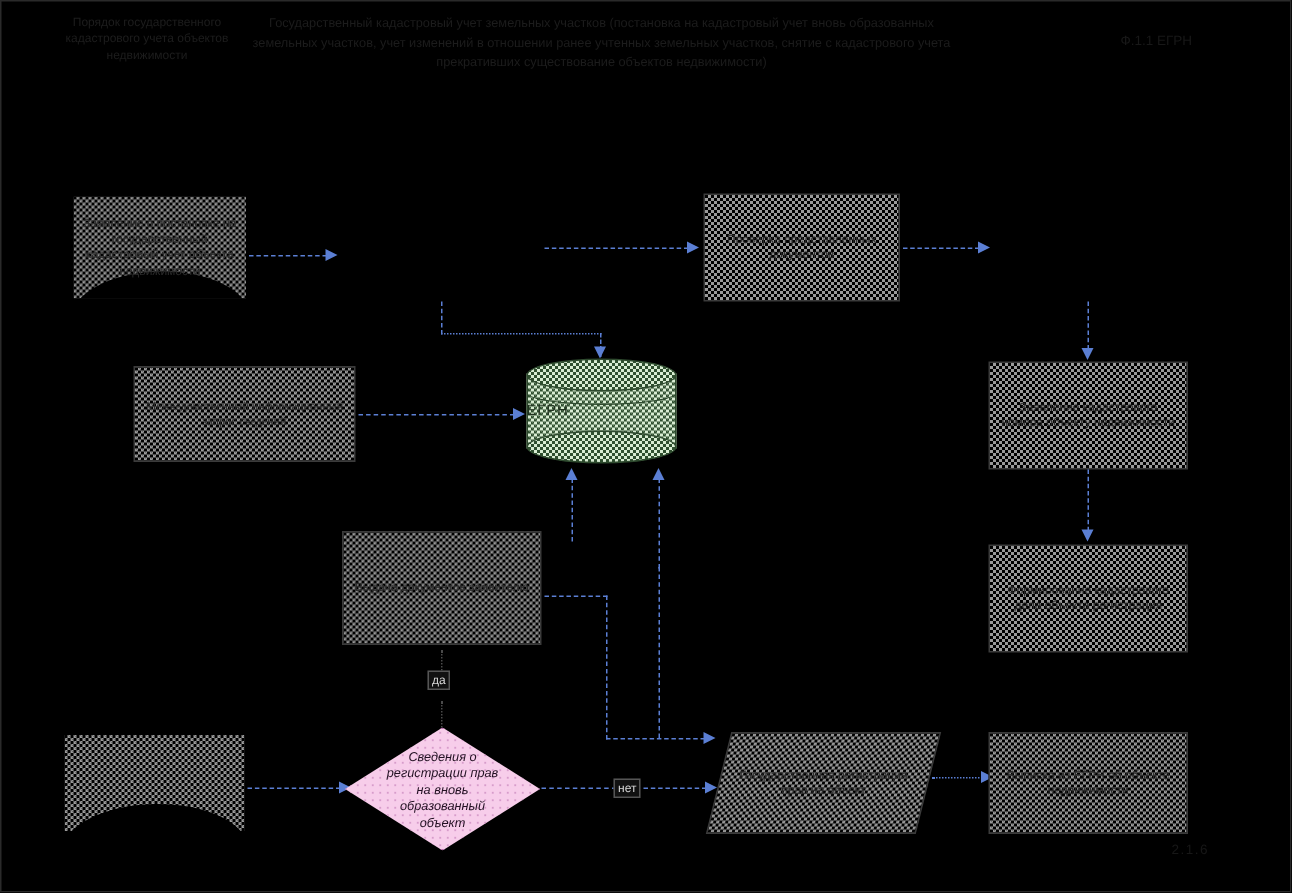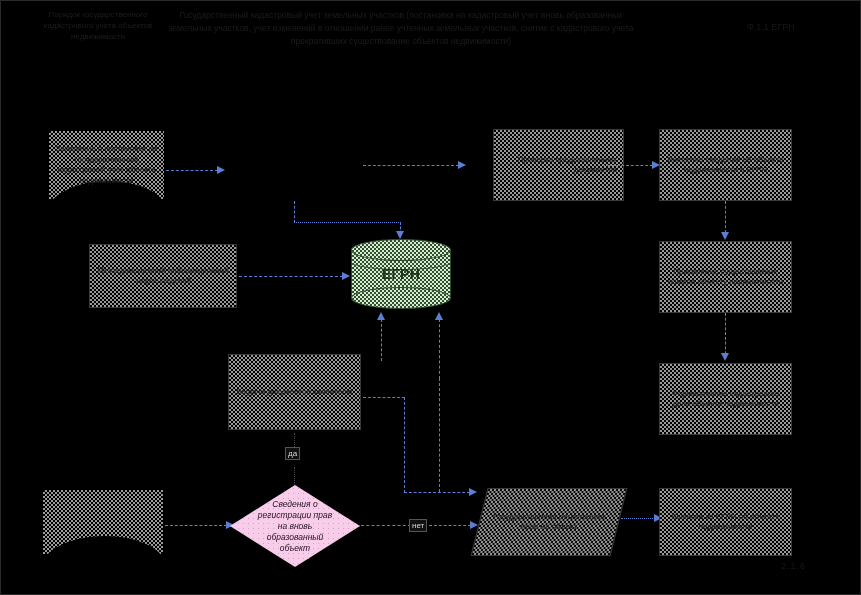--- a/index.html
+++ b/index.html
@@ -90,21 +90,21 @@
     border:1px solid #2e4a2e;border-radius:50%;
   }
   .cyl .top{top:0;}
   .cyl .bot{bottom:0;}
   .cyl .ridge{
     position:absolute;left:0;right:0;top:14px;height:16px;
     border-bottom:1px solid #2e4a2e;border-radius:50%;
   }
   .cyl .lbl{
     position:absolute;left:0;right:0;top:50%;transform:translateY(-50%);
-    z-index:5;text-align:center;font-size:14px;color:#20321f;font-weight:bold;
+    z-index:5;text-align:left;font-size:10px;color:#20321f;font-weight:normal;
     letter-spacing:.5px;
   }
 
   
   .diamond{position:absolute;}
   .diamond .fill{
     position:absolute;inset:0;
     background-color:#f7cdea;
     background-image:radial-gradient(#d79ccb 0.7px,transparent 0.8px);
     background-size:5px 5px;
@@ -161,30 +161,27 @@
     <div class="lbl">Заявление о постановке на государственный кадастровый учет объекта недвижимости</div>
   </div>
 
   <div class="lineH" style="left:165px;top:169px;width:52px;"></div>
   <div class="arrowR" style="left:216px;top:165px;"></div>
 
 
   <div class="lineH" style="left:362px;top:164px;width:96px;"></div>
   <div class="arrowR" style="left:457px;top:160px;"></div>
 
-  <div class="shape rect dither" style="left:492px;top:128px;width:131px;height:72px;text-align:right;">
+  <div class="shape rect dither" style="left:468px;top:128px;width:131px;height:72px;">
     <div class="lbl">Проверка представленных документов</div>
   </div>
 
   <div class="lineH" style="left:601px;top:164px;width:51px;"></div>
   <div class="arrowR" style="left:651px;top:160px;"></div>
 
-  <div class="shape rect dither" style="left:658px;top:128px;width:133px;height:72px;">
-    <div class="lbl">Внесение сведений об объекте недвижимости в ЕГРН</div>
-  </div>
 
   <div class="lineV" style="left:293px;top:200px;height:22px;"></div>
   <div class="lineH dot" style="left:293px;top:221px;width:107px;"></div>
   <div class="lineV" style="left:399px;top:221px;height:16px;"></div>
   <div class="arrowD" style="left:395px;top:230px;"></div>
 
   <div class="shape rect dither" style="left:88px;top:243px;width:148px;height:64px;font-family:Liberation Serif, serif;">
     <div class="lbl">Межведомственный информационный запрос сведений</div>
   </div>
 
@@ -196,28 +193,28 @@
     <div class="bot"></div>
     <div class="top"></div>
     <div class="ridge"></div>
     <div class="lbl">ЕГРН</div>
   </div>
 
   <div class="lineV" style="left:724px;top:200px;height:32px;"></div>
   <div class="arrowD" style="left:720px;top:231px;"></div>
 
   <div class="shape rect dither" style="left:658px;top:240px;width:133px;height:72px;">
-    <div class="lbl">Присвоение существование номера объекту недвижимости</div>
+    <div class="lbl">Заявление кадастрового номера объекту недвижимости</div>
   </div>
 
   <div class="lineV" style="left:724px;top:312px;height:46px;"></div>
   <div class="arrowD" style="left:720px;top:352px;"></div>
 
   <div class="shape rect dither" style="left:658px;top:362px;width:133px;height:72px;">
-    <div class="lbl">Формирование кадастрового дела объекта недвижимости</div>
+    <div class="lbl">Формирование кадастрового дела объекта регистрация</div>
   </div>
 
   <div class="shape rect dither" style="left:227px;top:353px;width:133px;height:76px;">
     <div class="lbl">Выдача документов заявителю</div>
   </div>
 
   <div class="lineV" style="left:380px;top:318px;height:42px;"></div>
   <div class="arrowU" style="left:376px;top:311px;"></div>
 
   <div class="lineH" style="left:362px;top:396px;width:42px;"></div>

